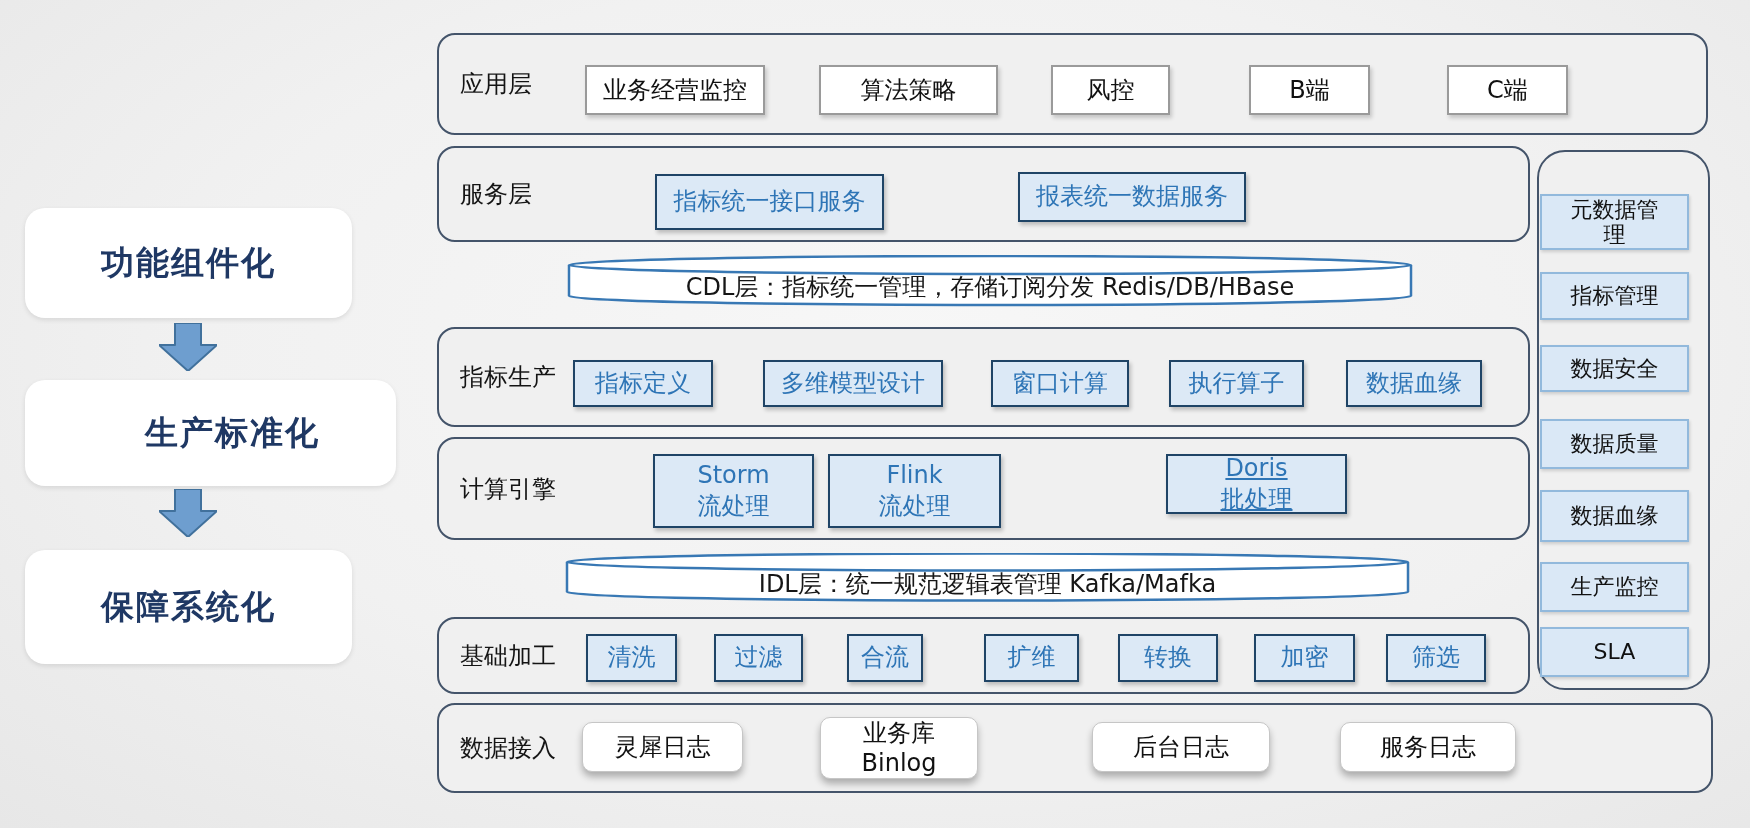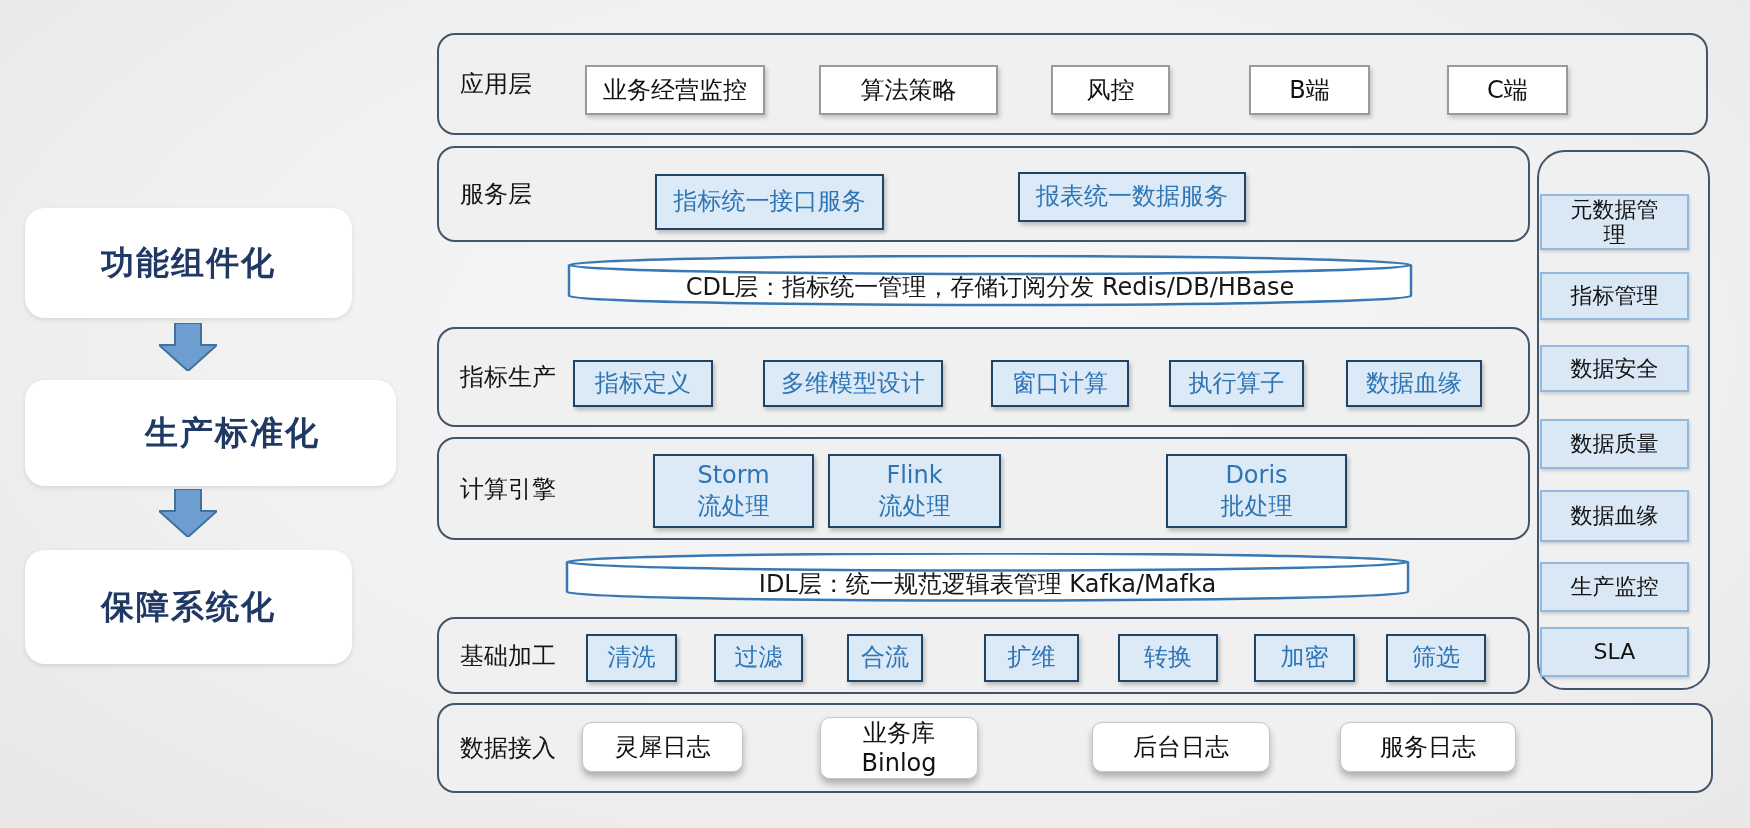--- a/index.html
+++ b/index.html
@@ -116,21 +116,21 @@
     <div class="bbox" style="left:730px;top:31px;width:135px;height:47px;">执行算子</div>
     <div class="bbox" style="left:907px;top:31px;width:136px;height:47px;">数据血缘</div>
   </section>
 
   <section class="panel" style="left:437px;top:437px;width:1093px;height:103px;">
     <div class="panel-label">计算引擎</div>
     <div class="bbox" style="left:214px;top:15px;width:161px;height:74px;">Storm
 流处理</div>
     <div class="bbox" style="left:389px;top:15px;width:173px;height:74px;">Flink
 流处理</div>
-    <div class="bbox" style="left:727px;top:15px;width:181px;height:74px;">Doris
+    <div class="bbox" style="left:727px;top:15px;width:181px;height:60px;text-decoration:underline;">Doris
 批处理</div>
   </section>
 
   <div class="cyl" style="left:565px;top:553px;width:845px;height:52px;">
     <svg width="845" height="52" viewBox="0 0 845 52">
       <path d="M2 9 L2 39 A420 8.5 0 0 0 843 39 L843 9 A420 8.5 0 0 0 2 9 Z" fill="#ffffff" stroke="#3878B4" stroke-width="2.5"></path>
       <path d="M2 9 A420 8.5 0 0 0 843 9" fill="none" stroke="#3878B4" stroke-width="2.5"></path>
     </svg>
     <div class="cyl-label">IDL层：统一规范逻辑表管理 Kafka/Mafka</div>
   </div>

